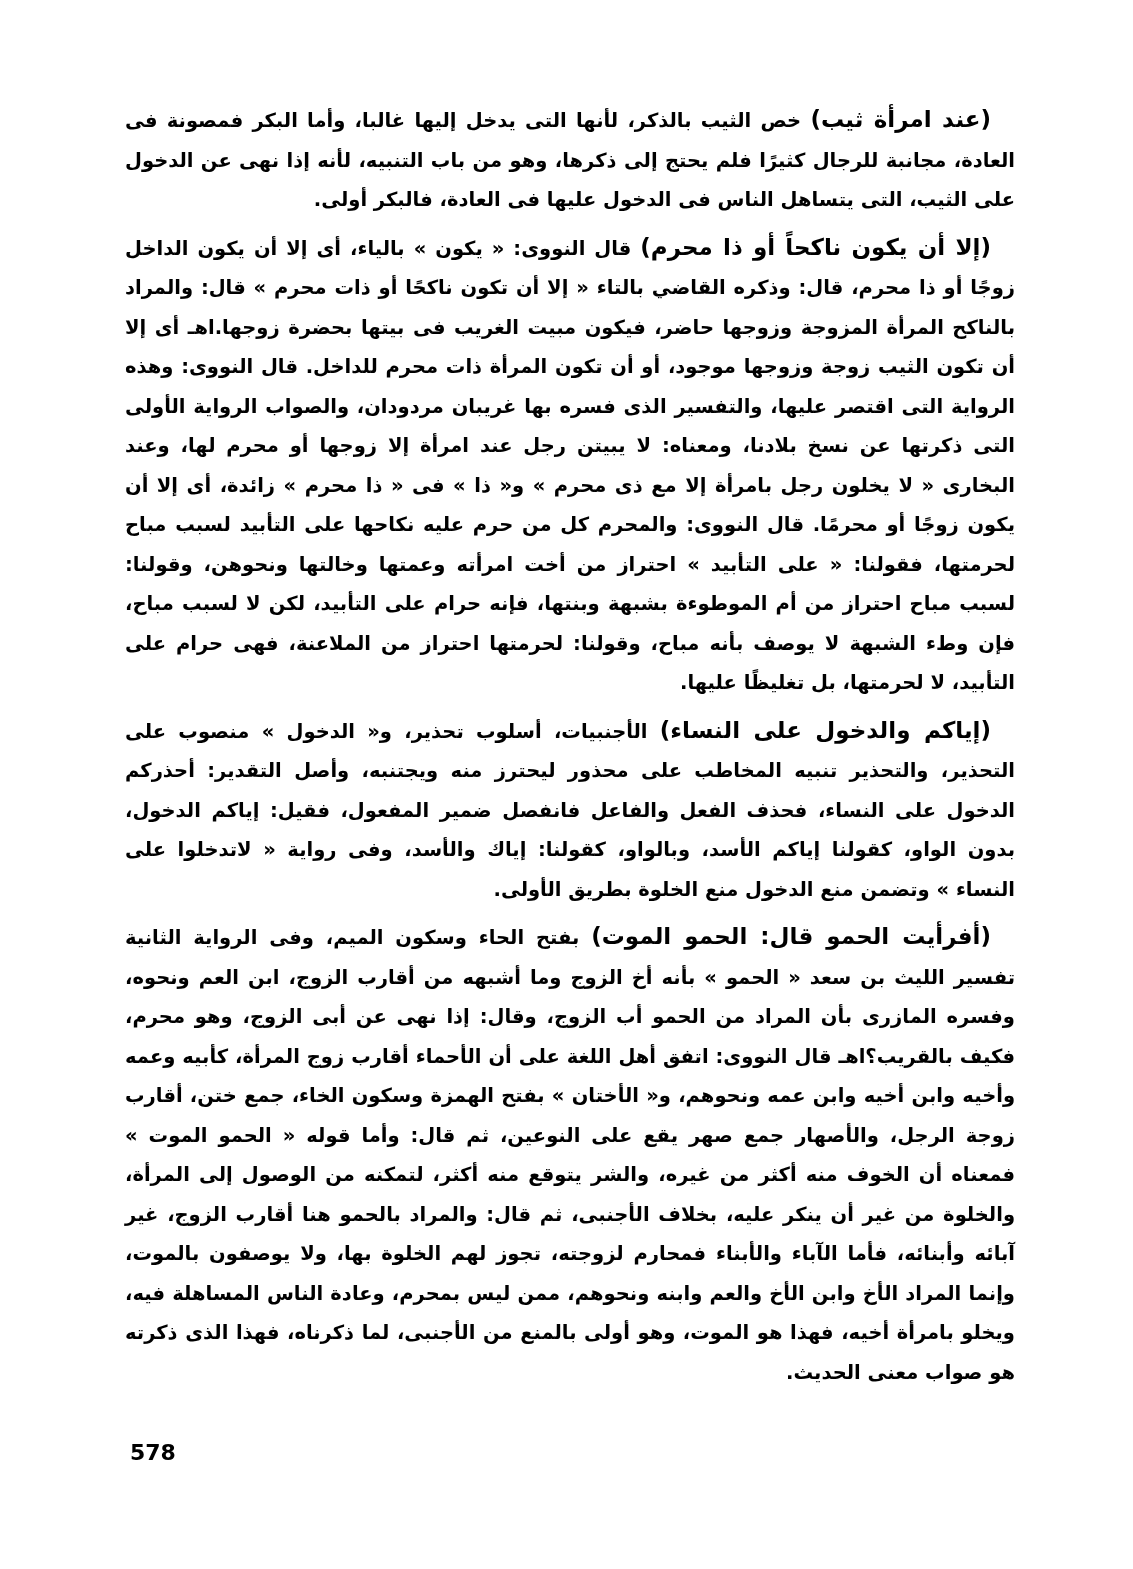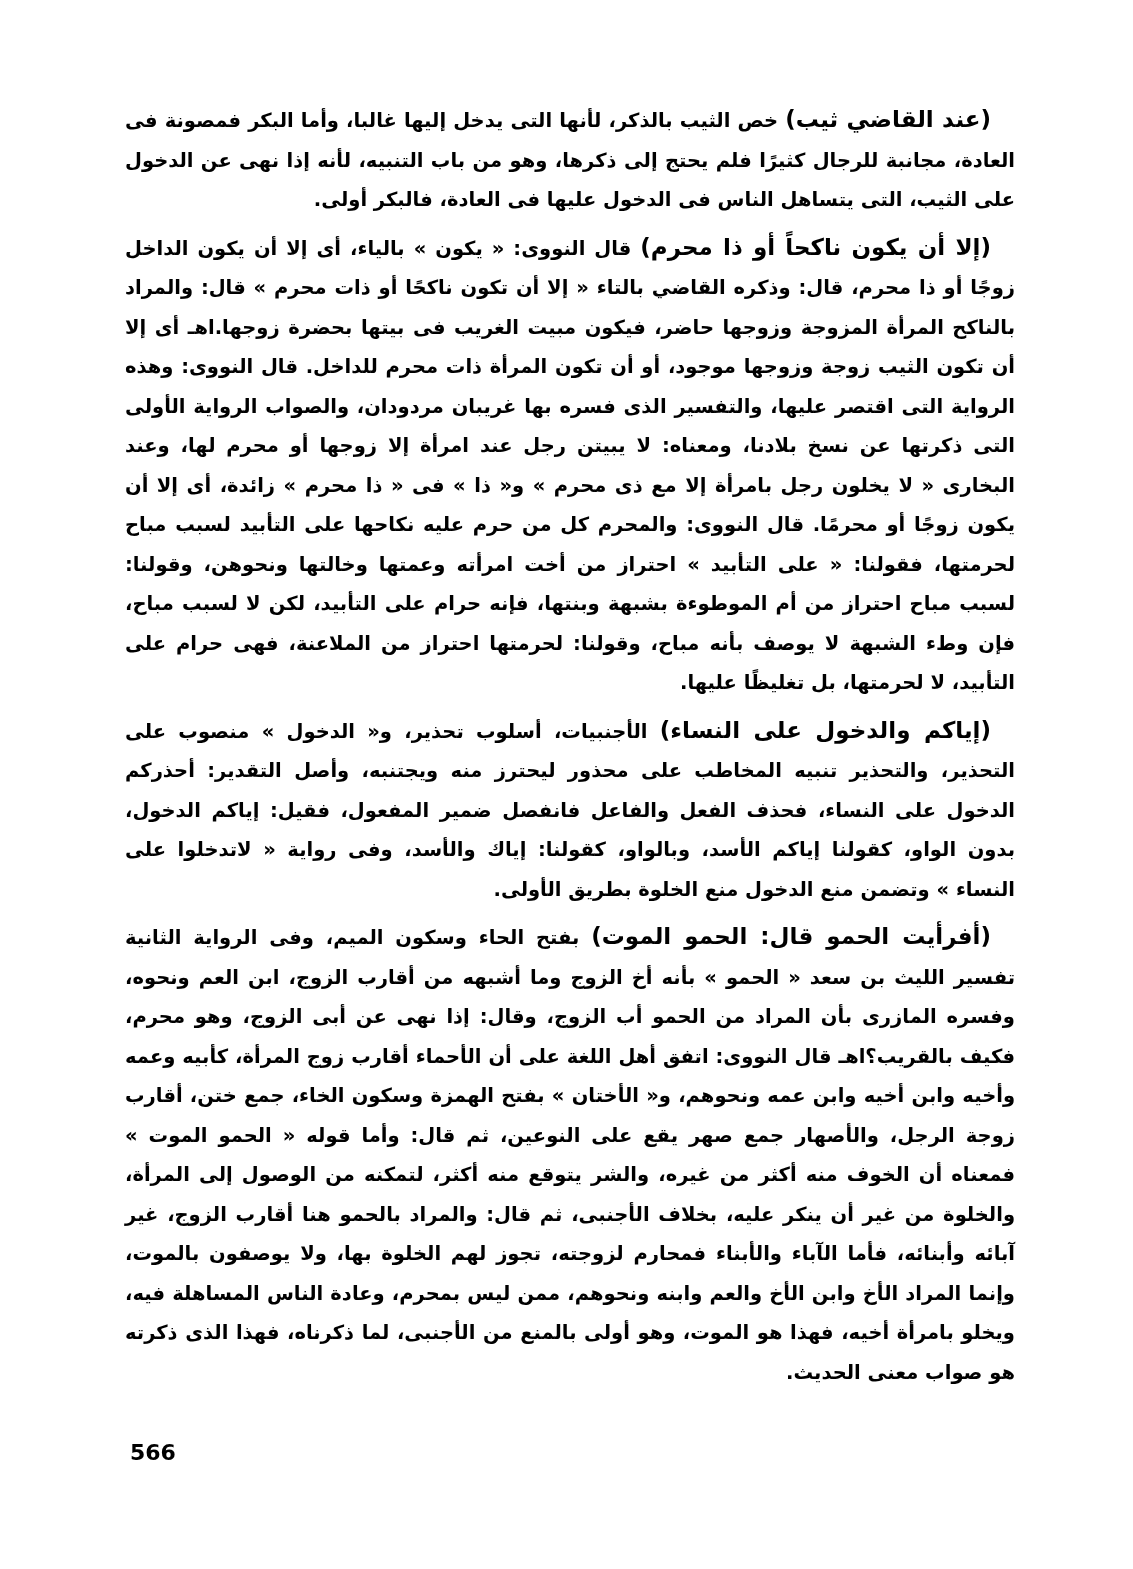--- a/index.html
+++ b/index.html
@@ -52,26 +52,26 @@
       font-weight: bold;
       direction: rtl;
       font-family: "DejaVu Sans", sans-serif;
     }
   </style>
 </head>
 <body>
 
 <div class="page">
   <p class="para indented">
-    <span class="heading">(عند القاضي ثيب)</span><span> خص الثيب بالذكر، لأنها التى يدخل إليها غالبا، وأما البكر فمصونة فى العادة، مجانبة للرجال كثيرًا فلم يحتج إلى ذكرها، وهو من باب التنبيه، لأنه إذا نهى عن الدخول على الثيب، التى يتساهل الناس فى الدخول عليها فى العادة، فالبكر أولى.</span>
+    <span class="heading">(عند امرأة ثيب)</span><span> خص الثيب بالذكر، لأنها التى يدخل إليها غالبا، وأما البكر فمصونة فى العادة، مجانبة للرجال كثيرًا فلم يحتج إلى ذكرها، وهو من باب التنبيه، لأنه إذا نهى عن الدخول على الثيب، التى يتساهل الناس فى الدخول عليها فى العادة، فالبكر أولى.</span>
   </p>
   <p class="para indented">
     <span class="heading">(إلا أن يكون ناكحاً أو ذا محرم)</span><span> قال النووى: « يكون » بالياء، أى إلا أن يكون الداخل زوجًا أو ذا محرم، قال: وذكره القاضي بالتاء « إلا أن تكون ناكحًا أو ذات محرم » قال: والمراد بالناكح المرأة المزوجة وزوجها حاضر، فيكون مبيت الغريب فى بيتها بحضرة زوجها.اهـ أى إلا أن تكون الثيب زوجة وزوجها موجود، أو أن تكون المرأة ذات محرم للداخل. قال النووى: وهذه الرواية التى اقتصر عليها، والتفسير الذى فسره بها غريبان مردودان، والصواب الرواية الأولى التى ذكرتها عن نسخ بلادنا، ومعناه: لا يبيتن رجل عند امرأة إلا زوجها أو محرم لها، وعند البخارى « لا يخلون رجل بامرأة إلا مع ذى محرم » و« ذا » فى « ذا محرم » زائدة، أى إلا أن يكون زوجًا أو محرمًا. قال النووى: والمحرم كل من حرم عليه نكاحها على التأبيد لسبب مباح لحرمتها، فقولنا: « على التأبيد » احتراز من أخت امرأته وعمتها وخالتها ونحوهن، وقولنا: لسبب مباح احتراز من أم الموطوءة بشبهة وبنتها، فإنه حرام على التأبيد، لكن لا لسبب مباح، فإن وطء الشبهة لا يوصف بأنه مباح، وقولنا: لحرمتها احتراز من الملاعنة، فهى حرام على التأبيد، لا لحرمتها، بل تغليظًا عليها.</span>
   </p>
   <p class="para indented">
     <span class="heading">(إياكم والدخول على النساء)</span><span> الأجنبيات، أسلوب تحذير، و« الدخول » منصوب على التحذير، والتحذير تنبيه المخاطب على محذور ليحترز منه ويجتنبه، وأصل التقدير: أحذركم الدخول على النساء، فحذف الفعل والفاعل فانفصل ضمير المفعول، فقيل: إياكم الدخول، بدون الواو، كقولنا إياكم الأسد، وبالواو، كقولنا: إياك والأسد، وفى رواية « لاتدخلوا على النساء » وتضمن منع الدخول منع الخلوة بطريق الأولى.</span>
   </p>
   <p class="para indented">
     <span class="heading">(أفرأيت الحمو قال: الحمو الموت)</span><span> بفتح الحاء وسكون الميم، وفى الرواية الثانية تفسير الليث بن سعد « الحمو » بأنه أخ الزوج وما أشبهه من أقارب الزوج، ابن العم ونحوه، وفسره المازرى بأن المراد من الحمو أب الزوج، وقال: إذا نهى عن أبى الزوج، وهو محرم، فكيف بالقريب؟اهـ قال النووى: اتفق أهل اللغة على أن الأحماء أقارب زوج المرأة، كأبيه وعمه وأخيه وابن أخيه وابن عمه ونحوهم، و« الأختان » بفتح الهمزة وسكون الخاء، جمع ختن، أقارب زوجة الرجل، والأصهار جمع صهر يقع على النوعين، ثم قال: وأما قوله « الحمو الموت » فمعناه أن الخوف منه أكثر من غيره، والشر يتوقع منه أكثر، لتمكنه من الوصول إلى المرأة، والخلوة من غير أن ينكر عليه، بخلاف الأجنبى، ثم قال: والمراد بالحمو هنا أقارب الزوج، غير آبائه وأبنائه، فأما الآباء والأبناء فمحارم لزوجته، تجوز لهم الخلوة بها، ولا يوصفون بالموت، وإنما المراد الأخ وابن الأخ والعم وابنه ونحوهم، ممن ليس بمحرم، وعادة الناس المساهلة فيه، ويخلو بامرأة أخيه، فهذا هو الموت، وهو أولى بالمنع من الأجنبى، لما ذكرناه، فهذا الذى ذكرته هو صواب معنى الحديث.</span>
   </p>
 </div>
 
-<div class="page-number">566</div>
+<div class="page-number">578</div>
 
 </body></html>

